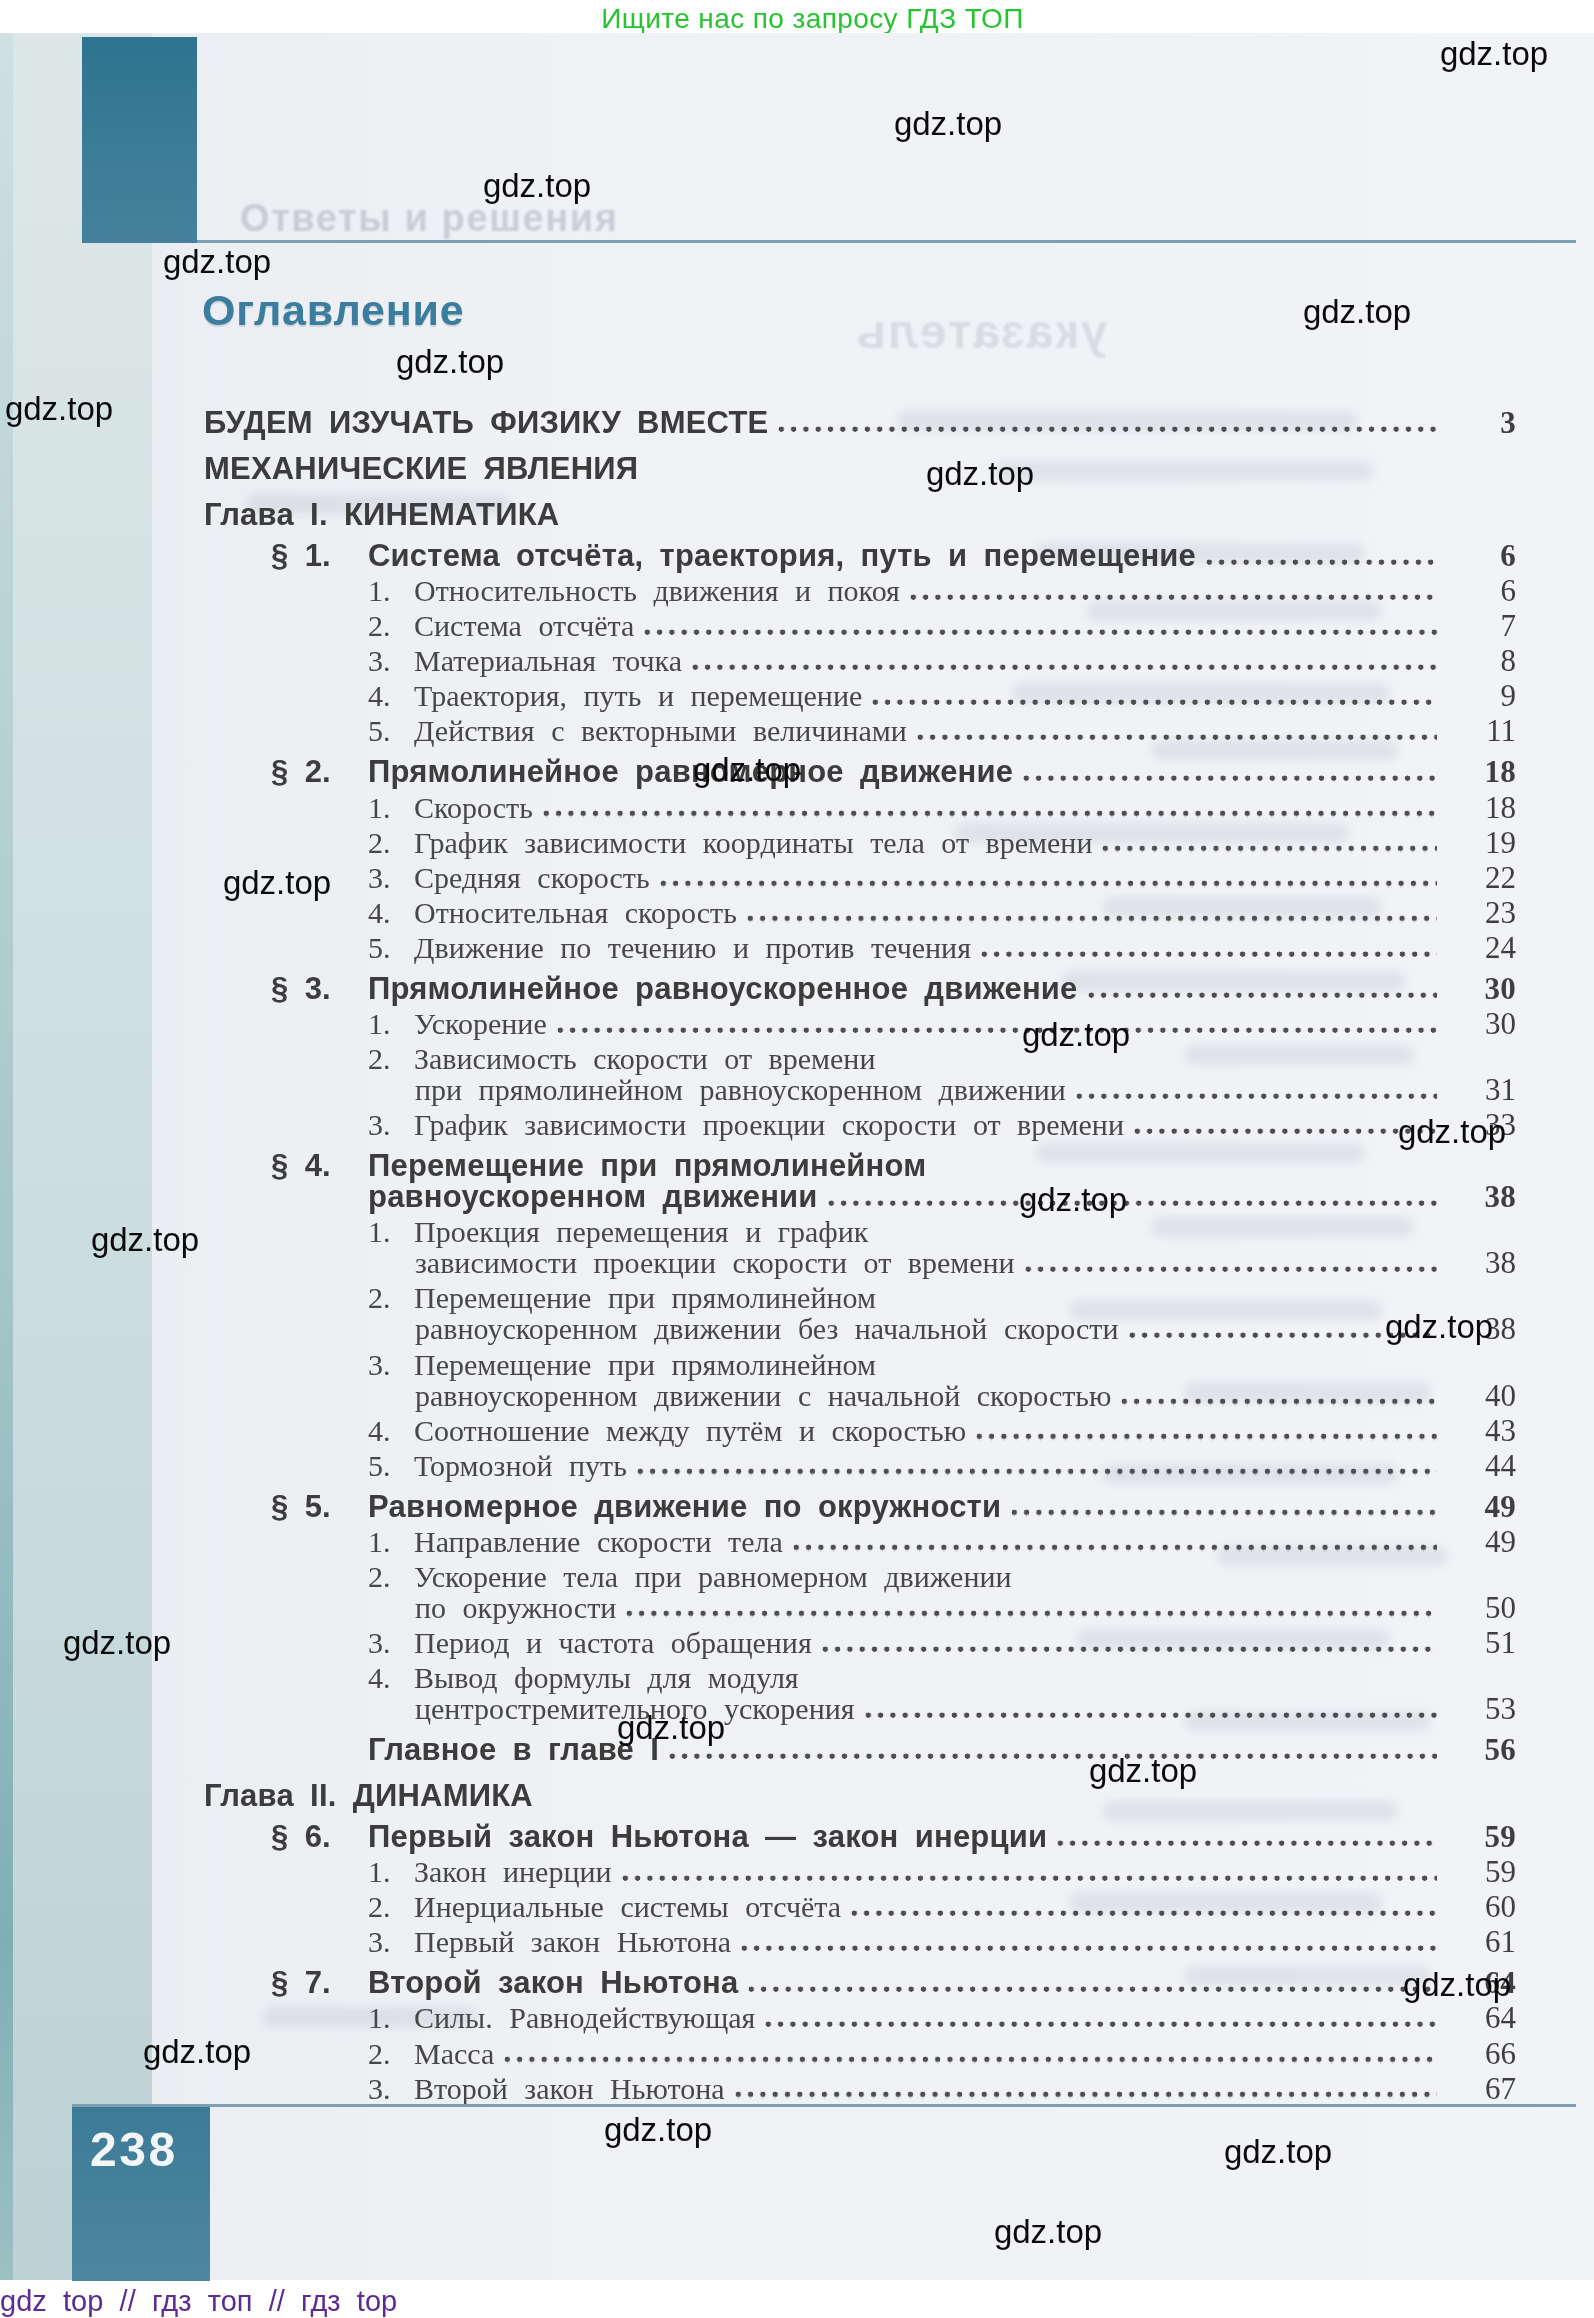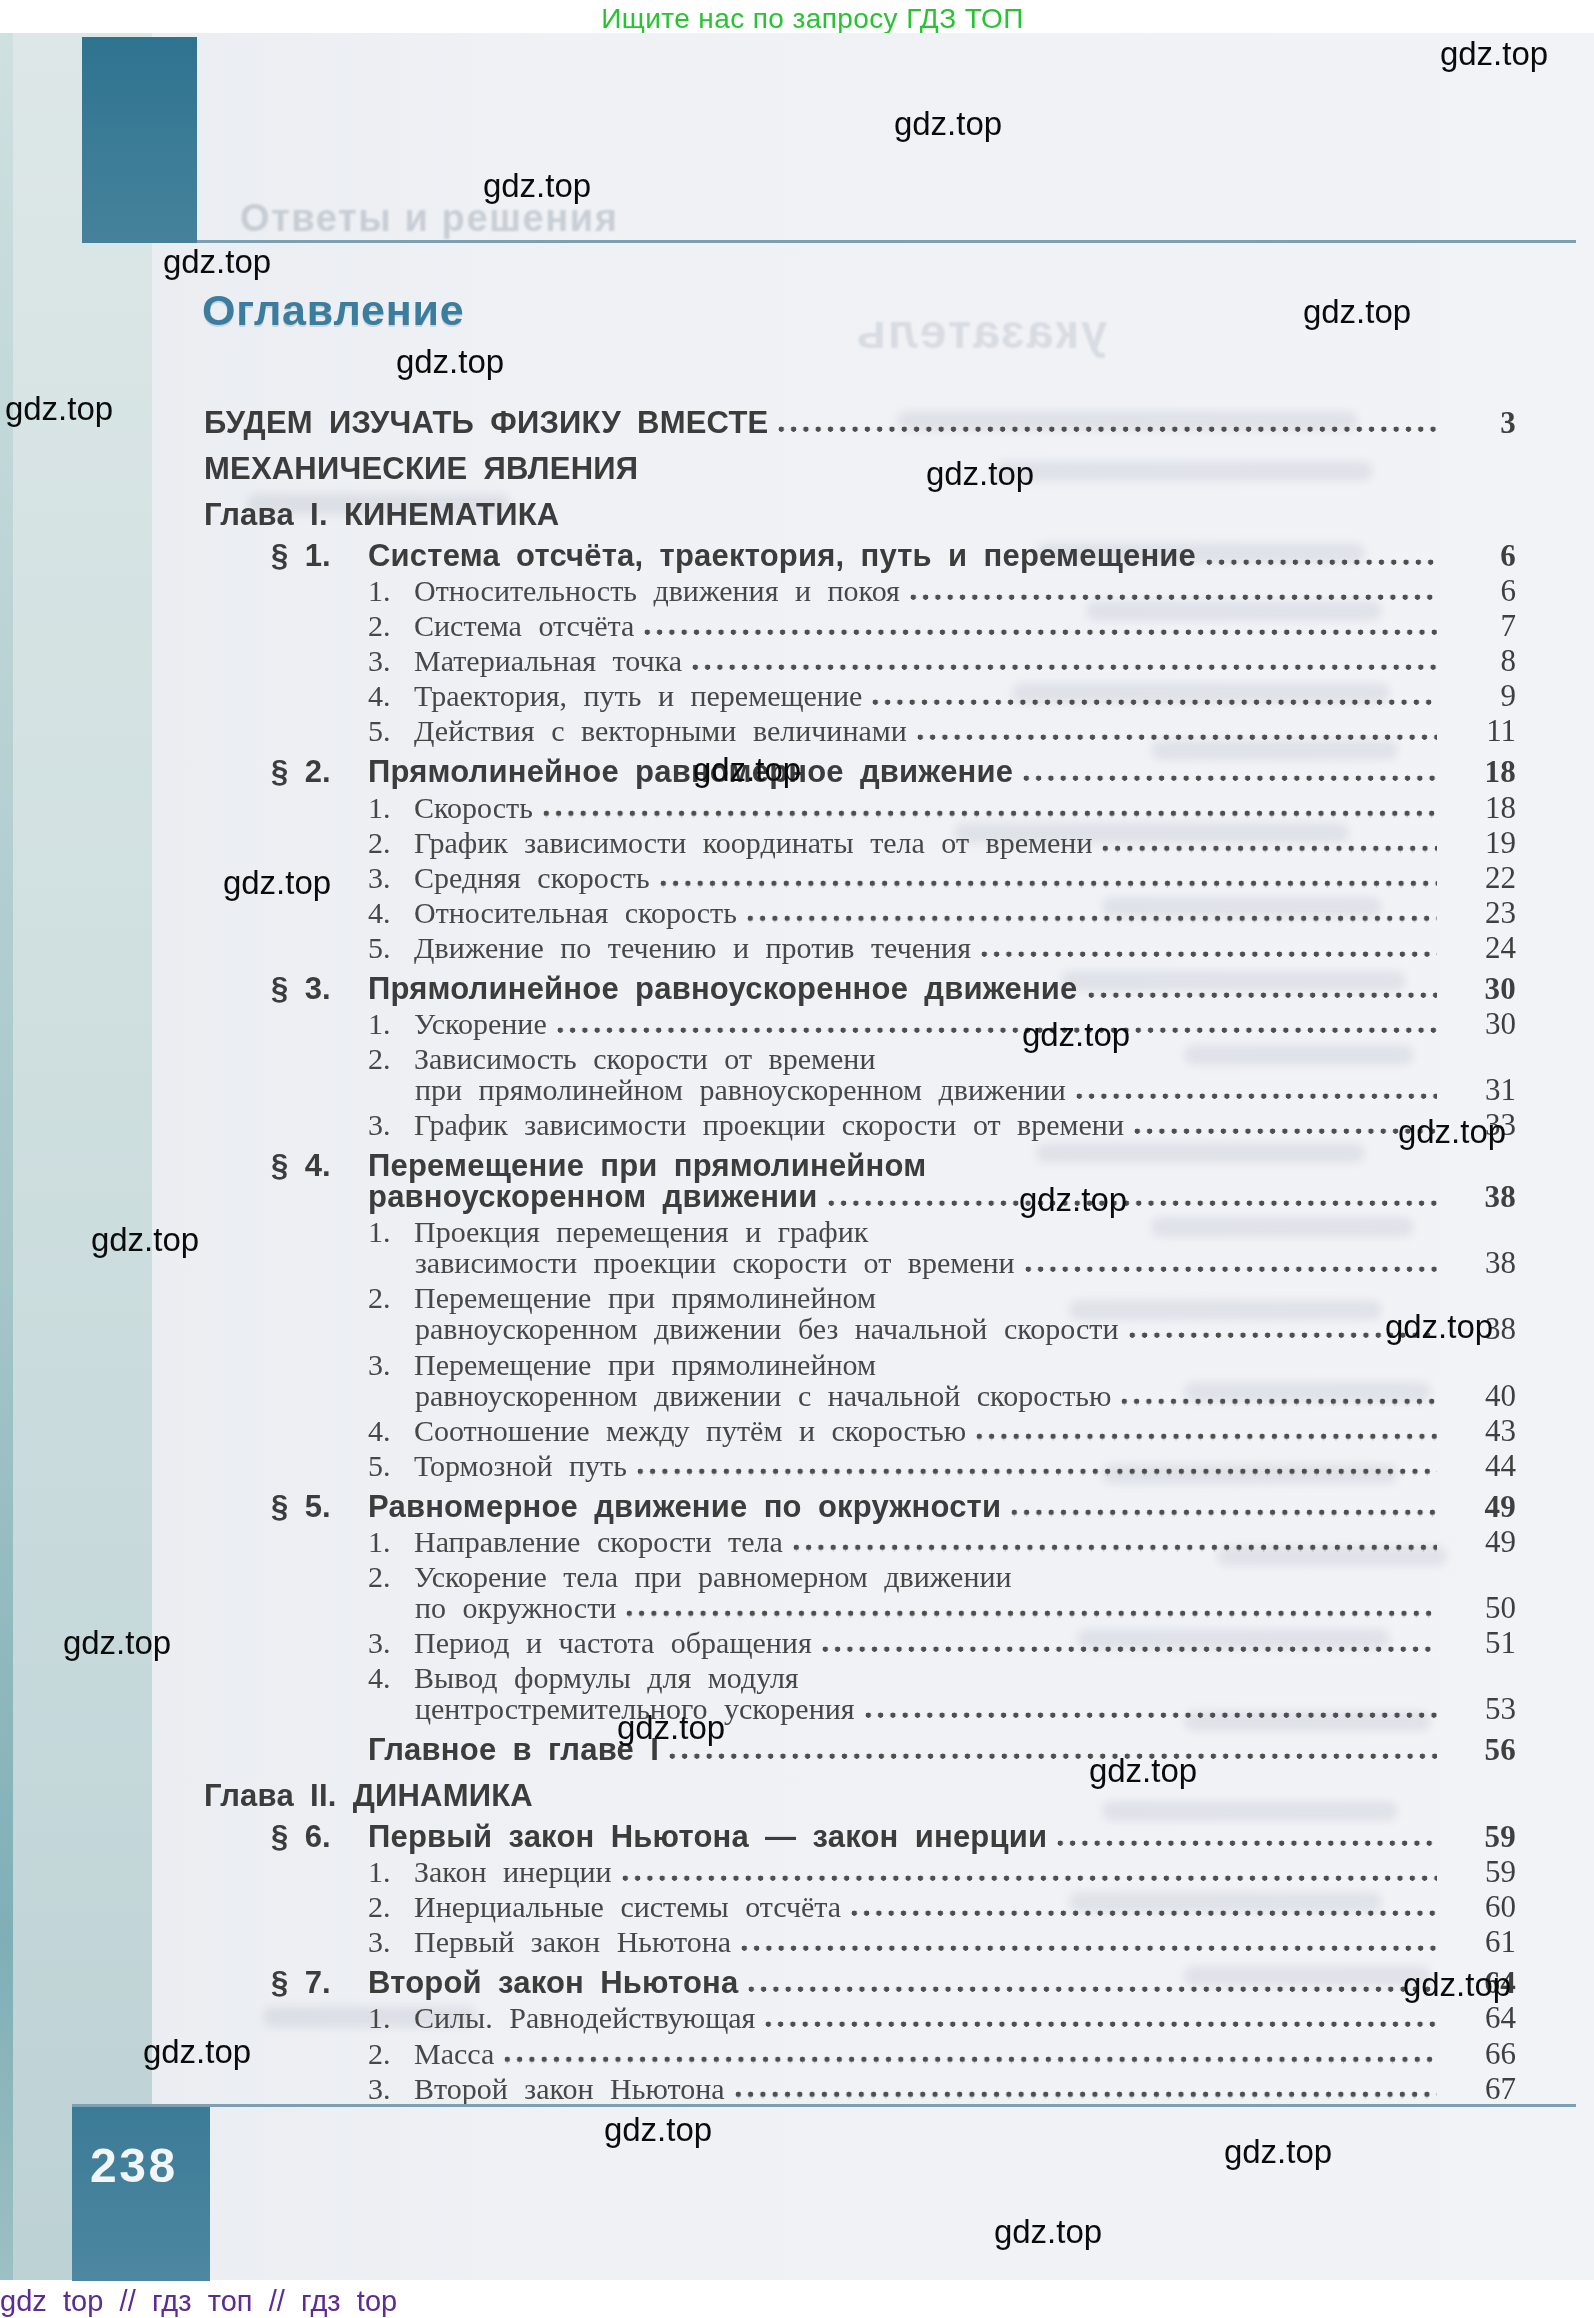--- a/index.html
+++ b/index.html
@@ -14,21 +14,21 @@
   .left-strip{position:absolute;left:0;top:0;bottom:0;width:152px;
               background:linear-gradient(180deg,#dde7e7 0%,#cfdfe0 45%,#bdd2d5 100%);}
   .left-edge{position:absolute;left:0;top:0;bottom:0;width:13px;
              background:linear-gradient(180deg,#cfe0e0 0%,#a6c6ca 55%,#7fafb6 85%,#9cc0c4 100%);}
   .teal-bar{position:absolute;left:82px;top:4.1px;width:115px;height:206px;
             background:linear-gradient(180deg,#2e7390 0%,#3d7d97 60%,#45819b 100%);}
   .header-line{position:absolute;left:197px;right:18px;top:207px;height:2.5px;background:#7ba0b4;}
   .footer-line{position:absolute;left:72px;right:18px;top:2071px;height:2.5px;background:#7ba0b4;}
   .pagenum-box{position:absolute;left:72px;top:2074px;width:138px;height:174px;
                background:linear-gradient(180deg,#3c7b96 0%,#4d87a1 100%);}
-  .pagenum-box .num{display:block;padding:31px 0 0 18px;font-size:48px;font-weight:bold;
+  .pagenum-box .num{display:block;padding:15px 0 0 18px;font-size:48px;font-weight:bold;
                     color:#f2f6f7;letter-spacing:2.5px;}
   .page-title{position:absolute;left:202px;top:253px;font-size:43px;font-weight:bold;
               color:#3a7d9e;letter-spacing:0.8px;text-shadow:0 1.6px 0 rgba(40,70,90,.15);}
   
   .bleed-header{position:absolute;left:240px;top:164px;font-size:38px;font-weight:bold;
                 color:#a9b2bc;opacity:.55;filter:blur(0.8px);letter-spacing:1.6px;}
   .bleed-mirrored{position:absolute;left:855px;top:271px;font-size:48px;font-weight:bold;
                   color:#b4bcc6;opacity:.4;filter:blur(1.2px);transform:scaleX(-1);letter-spacing:1.6px;}
   .smudge{position:absolute;height:20px;border-radius:10px;filter:blur(4.1px);
           background:rgba(145,155,170,.18);}

